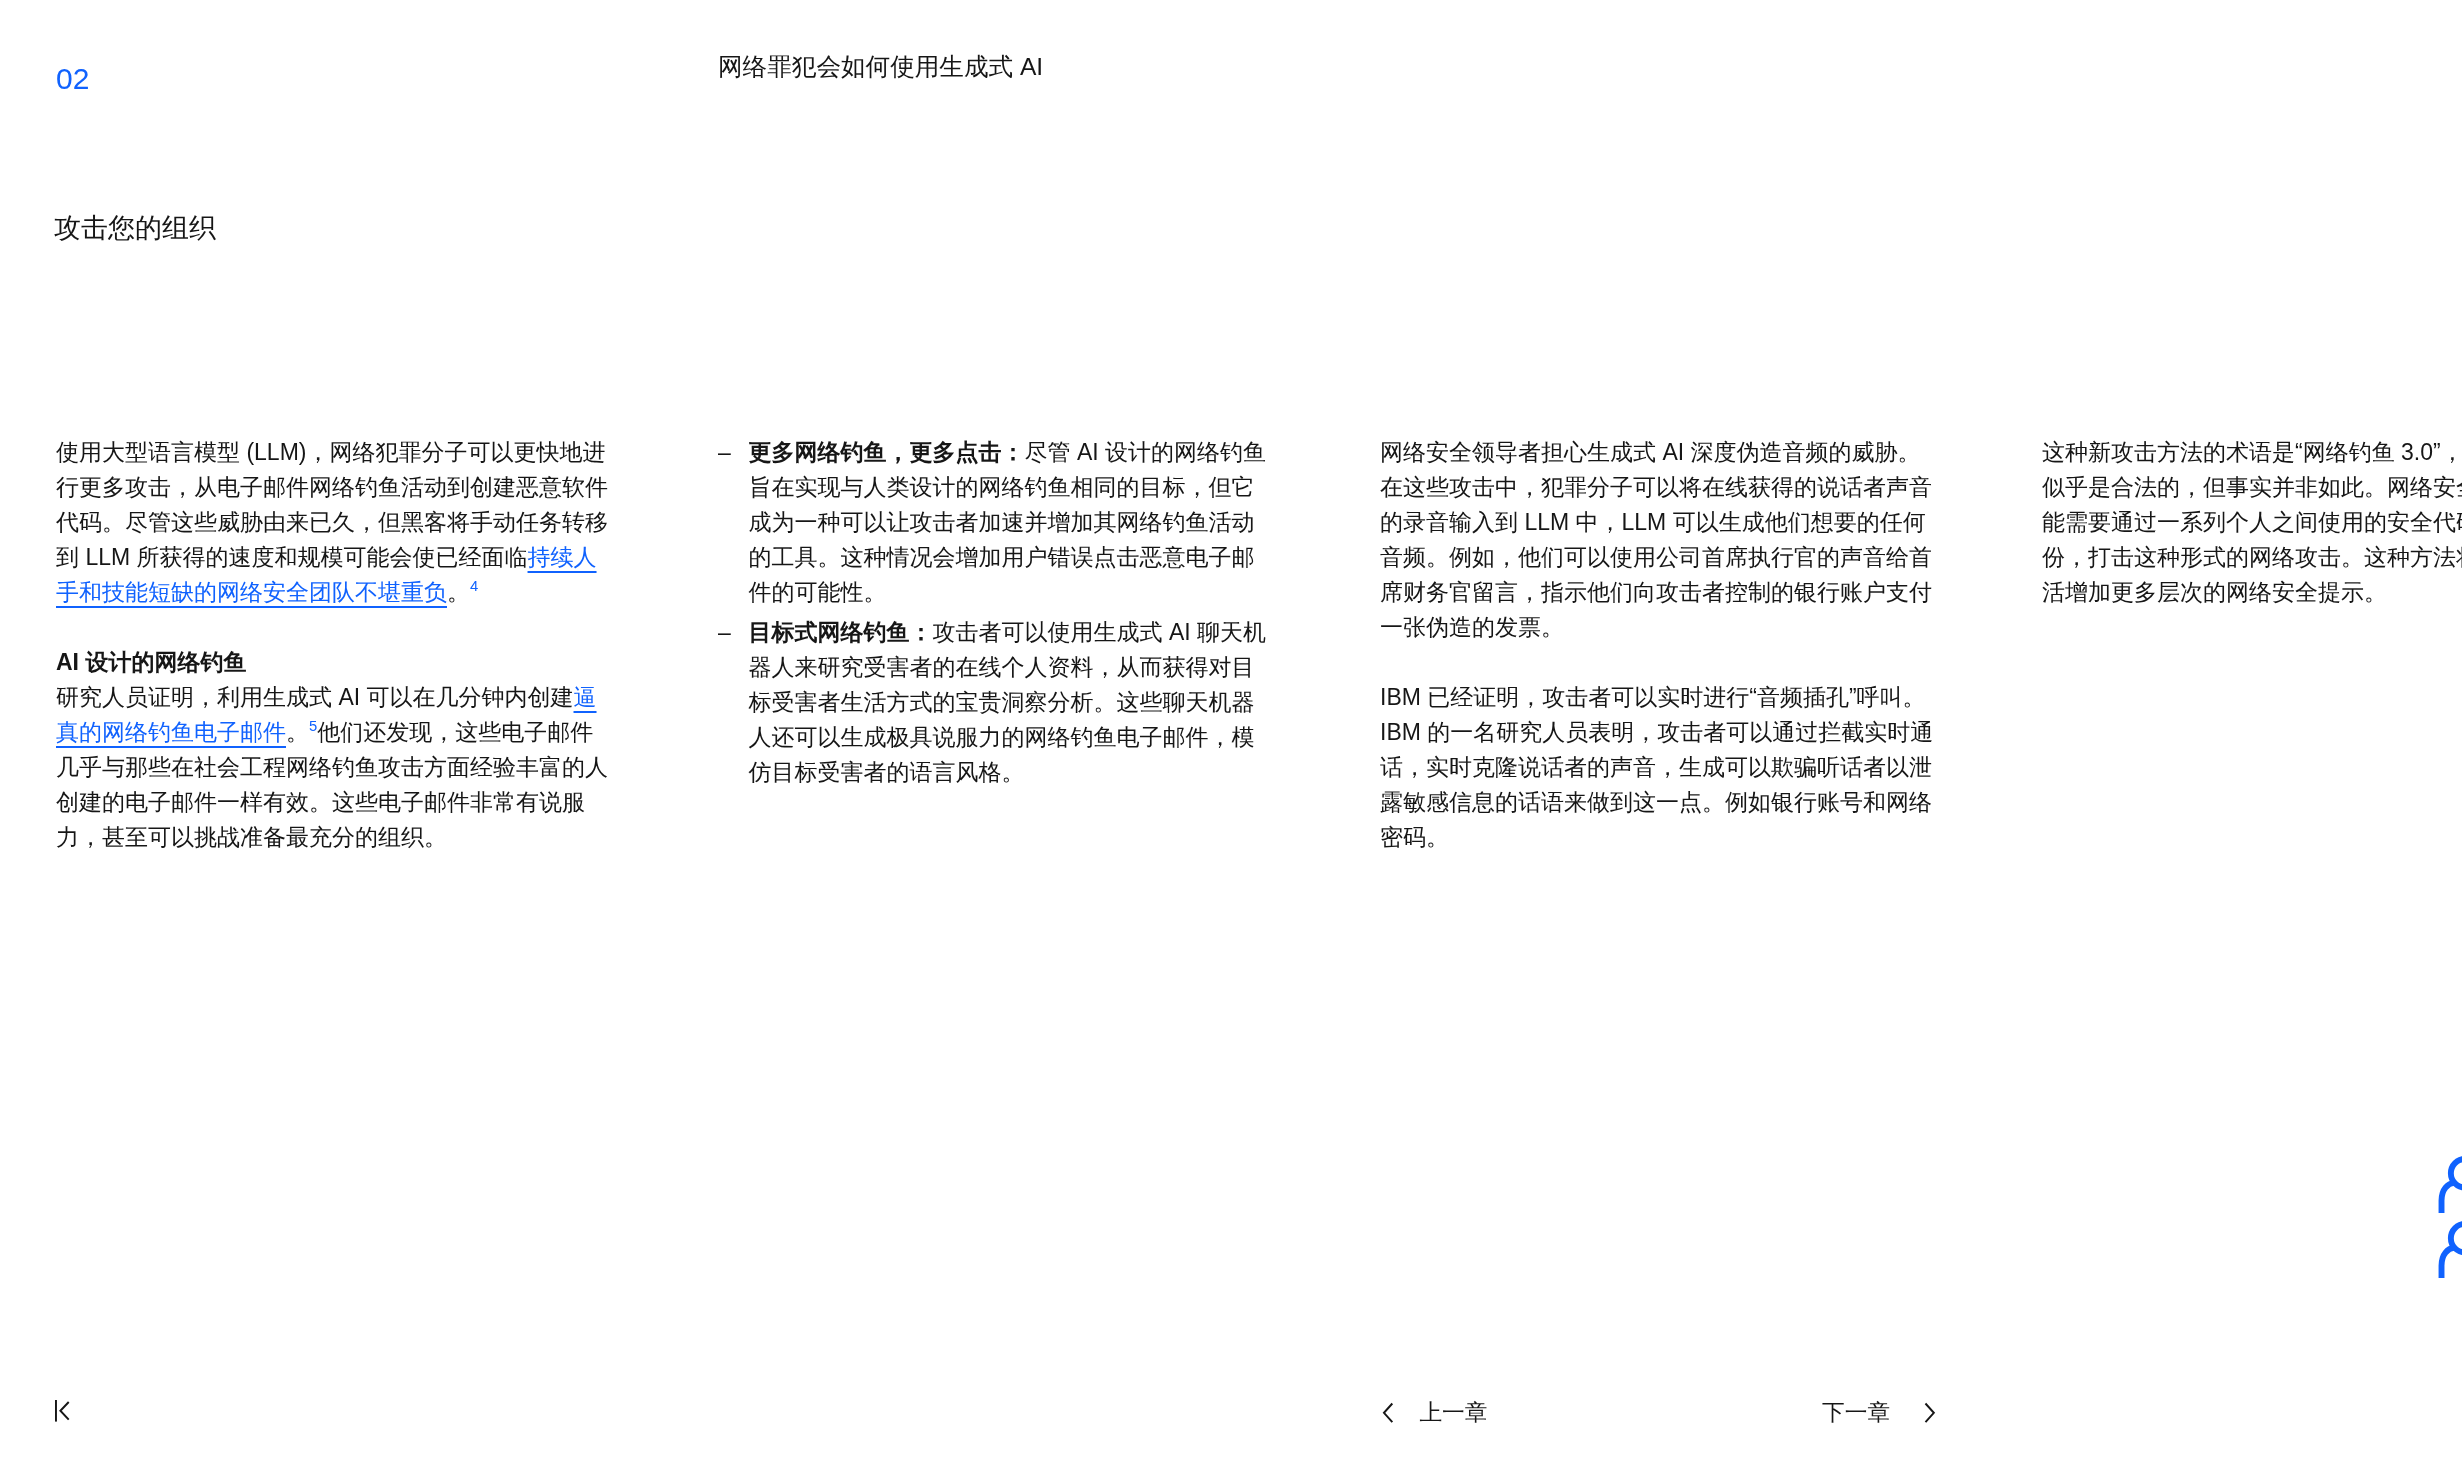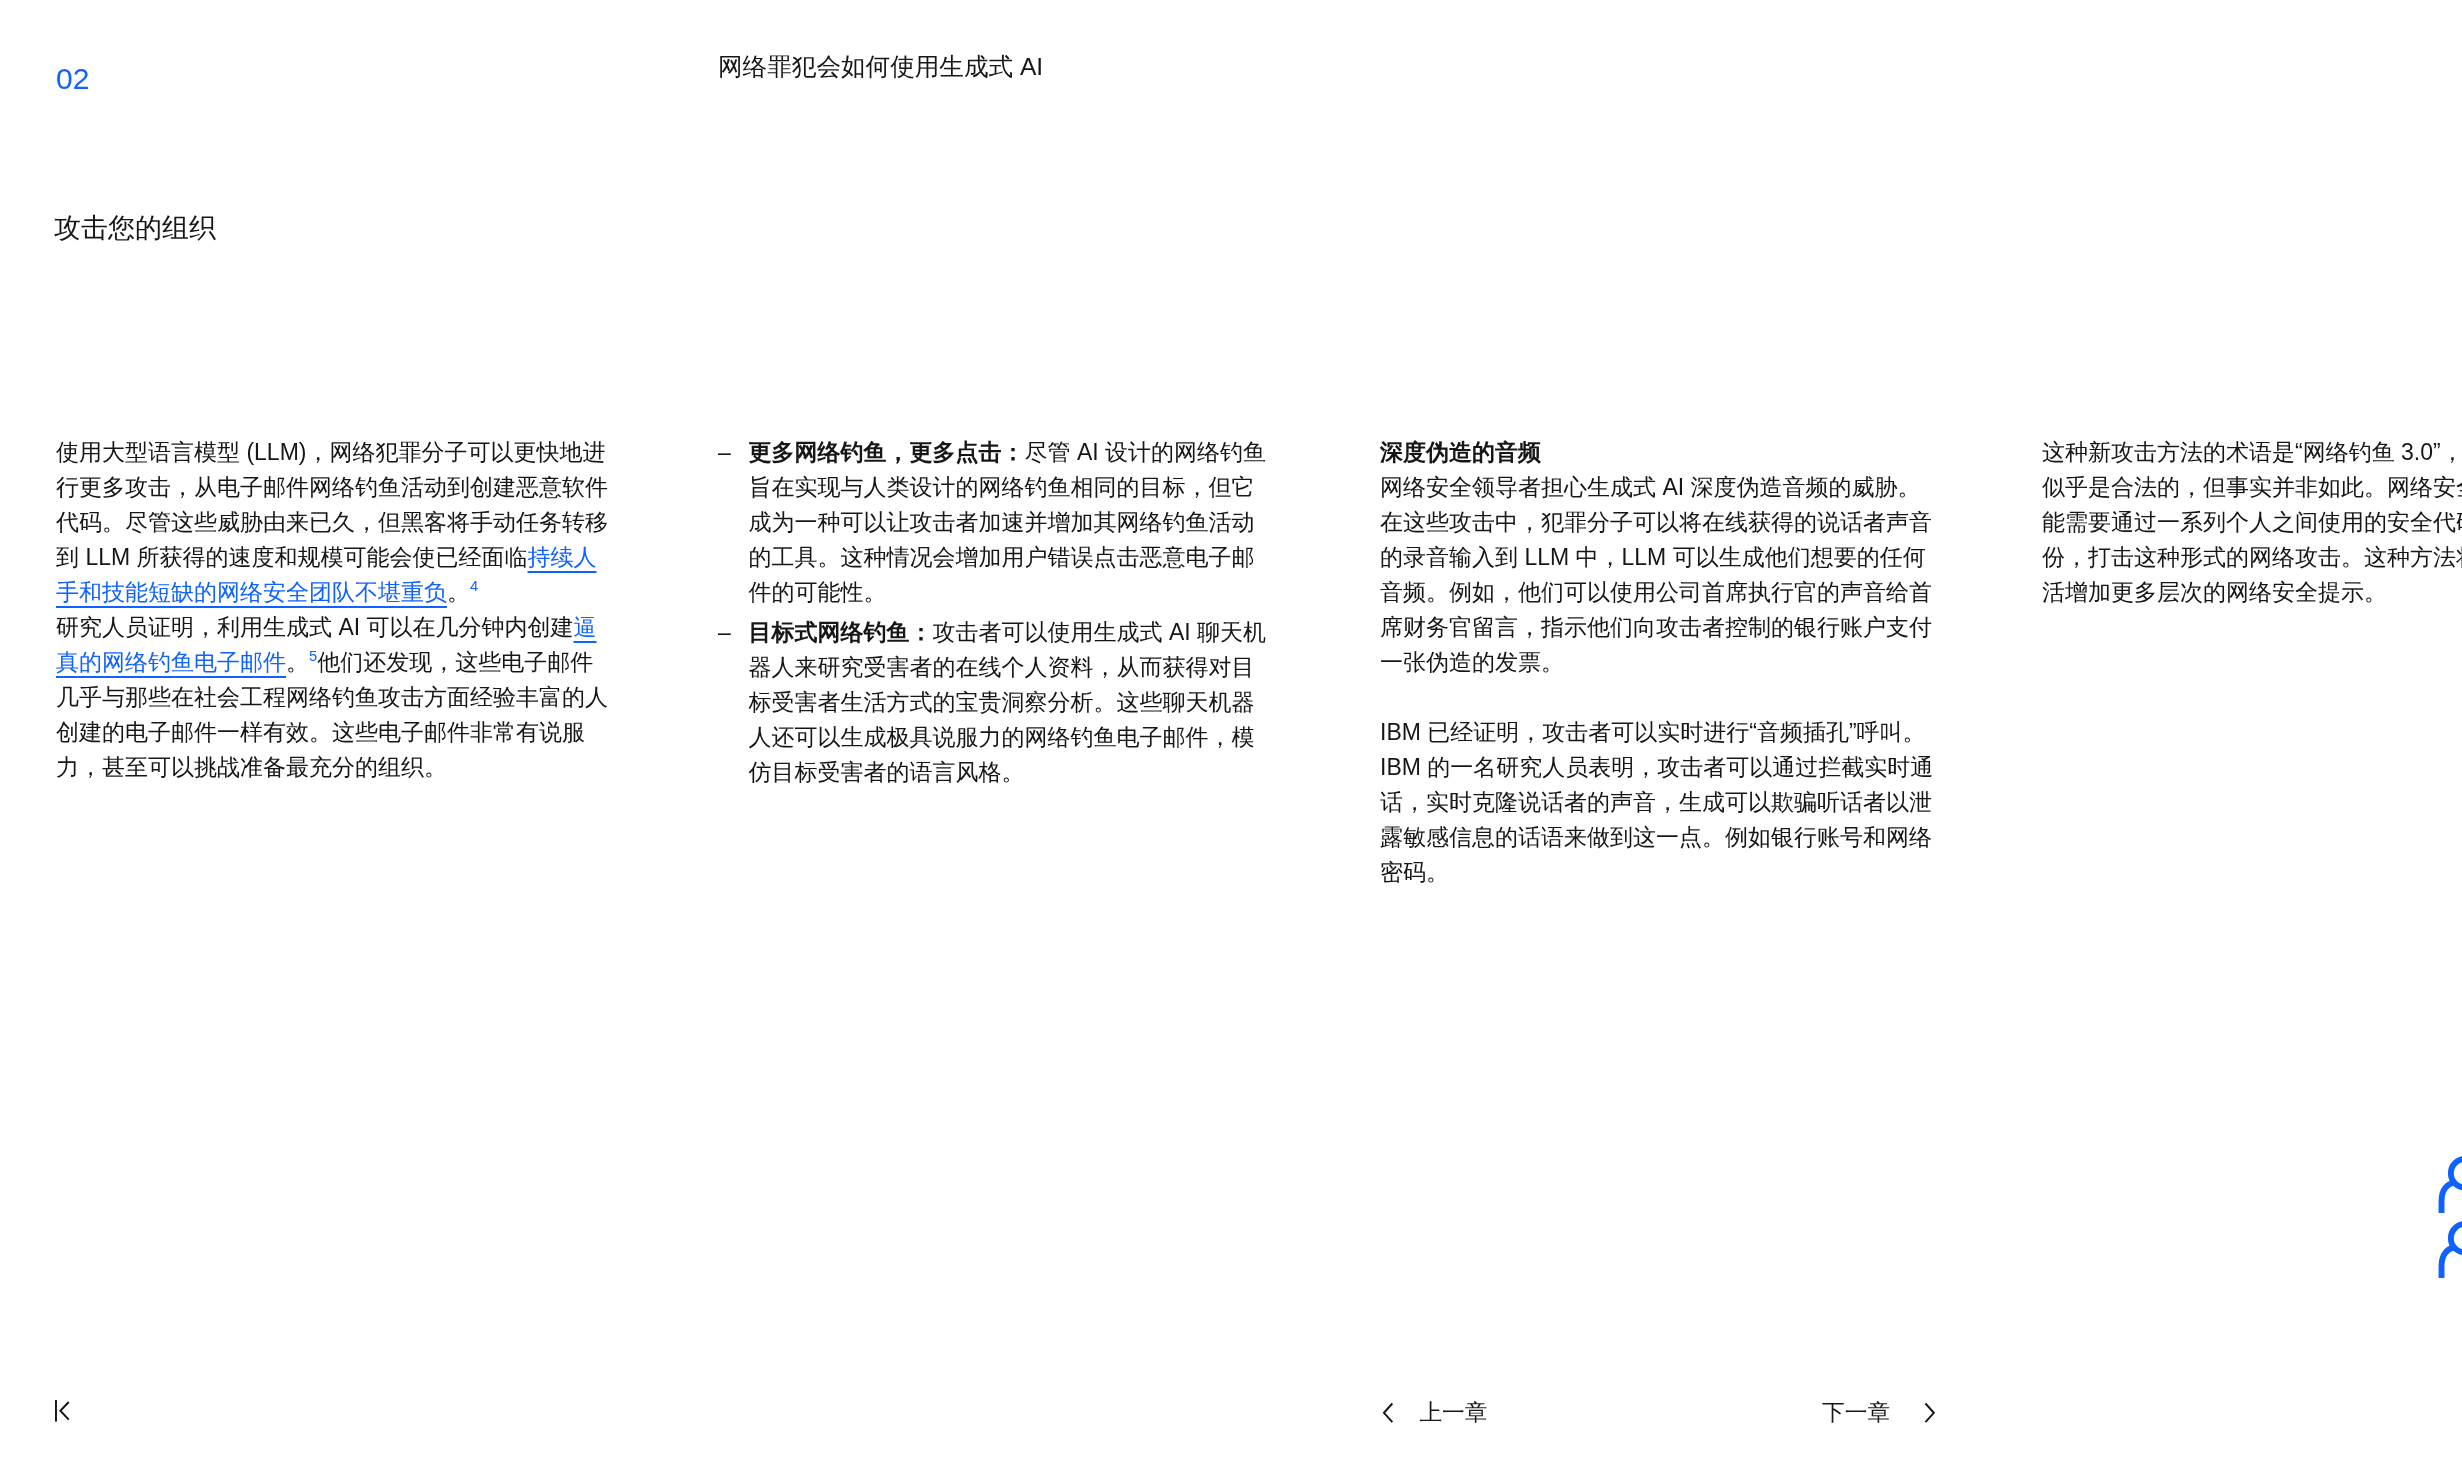--- a/index.html
+++ b/index.html
@@ -88,38 +88,38 @@
 
 <div class="page-label">02</div>
 <div class="header-title">网络罪犯会如何使用生成式 AI</div>
 
 <h1 class="section-title">攻击您的组织</h1>
 
 <div class="columns">
 
   <div class="col">
     <p><span>使用大型语言模型 (LLM)，网络犯罪分子可以更快地进行更多攻击，从电子邮件网络钓鱼活动到创建恶意软件代码。尽管这些威胁由来已久，但黑客将手动任务转移到 LLM 所获得的速度和规模可能会使已经面临</span><a class="body-link">持续人手和技能短缺的网络安全团队不堪重负</a><span>。</span><sup class="footnote">4</sup></p>
+    <h3 class="mt-line">AI 设计的网络钓鱼</h3>
     <p><span>研究人员证明，利用生成式 AI 可以在几分钟内创建</span><a class="body-link">逼真的网络钓鱼电子邮件</a><span>。</span><sup class="footnote">5</sup><span>他们还发现，这些电子邮件几乎与那些在社会工程网络钓鱼攻击方面经验丰富的人创建的电子邮件一样有效。这些电子邮件非常有说服力，甚至可以挑战准备最充分的组织。</span></p>
   </div>
 
   <div class="col">
     <ul class="bullet-list">
       <li>
         <span class="bullet-dash">–</span>
         <p><strong>更多网络钓鱼，更多点击：</strong><span>尽管 AI 设计的网络钓鱼旨在实现与人类设计的网络钓鱼相同的目标，但它成为一种可以让攻击者加速并增加其网络钓鱼活动的工具。这种情况会增加用户错误点击恶意电子邮件的可能性。</span></p>
       </li>
       <li>
         <span class="bullet-dash">–</span>
         <p><strong>目标式网络钓鱼：</strong><span>攻击者可以使用生成式 AI 聊天机器人来研究受害者的在线个人资料，从而获得对目标受害者生活方式的宝贵洞察分析。这些聊天机器人还可以生成极具说服力的网络钓鱼电子邮件，模仿目标受害者的语言风格。</span></p>
       </li>
     </ul>
   </div>
 
   <div class="col">
-    <h3>深度伪造的音频</h3>
     <p>网络安全领导者担心生成式 AI 深度伪造音频的威胁。在这些攻击中，犯罪分子可以将在线获得的说话者声音的录音输入到 LLM 中，LLM 可以生成他们想要的任何音频。例如，他们可以使用公司首席执行官的声音给首席财务官留言，指示他们向攻击者控制的银行账户支付一张伪造的发票。</p>
     <p class="mt-line">IBM 已经证明，攻击者可以实时进行“音频插孔”呼叫。IBM 的一名研究人员表明，攻击者可以通过拦截实时通话，实时克隆说话者的声音，生成可以欺骗听话者以泄露敏感信息的话语来做到这一点。例如银行账号和网络密码。</p>
   </div>
 
   <div class="col">
     <p>这种新攻击方法的术语是“网络钓鱼 3.0”，您所听到的似乎是合法的，但事实并非如此。网络安全专业人员可能需要通过一系列个人之间使用的安全代码来确认身份，打击这种形式的网络攻击。这种方法将为员工的生活增加更多层次的网络安全提示。</p>
   </div>
 
 </div>
 

